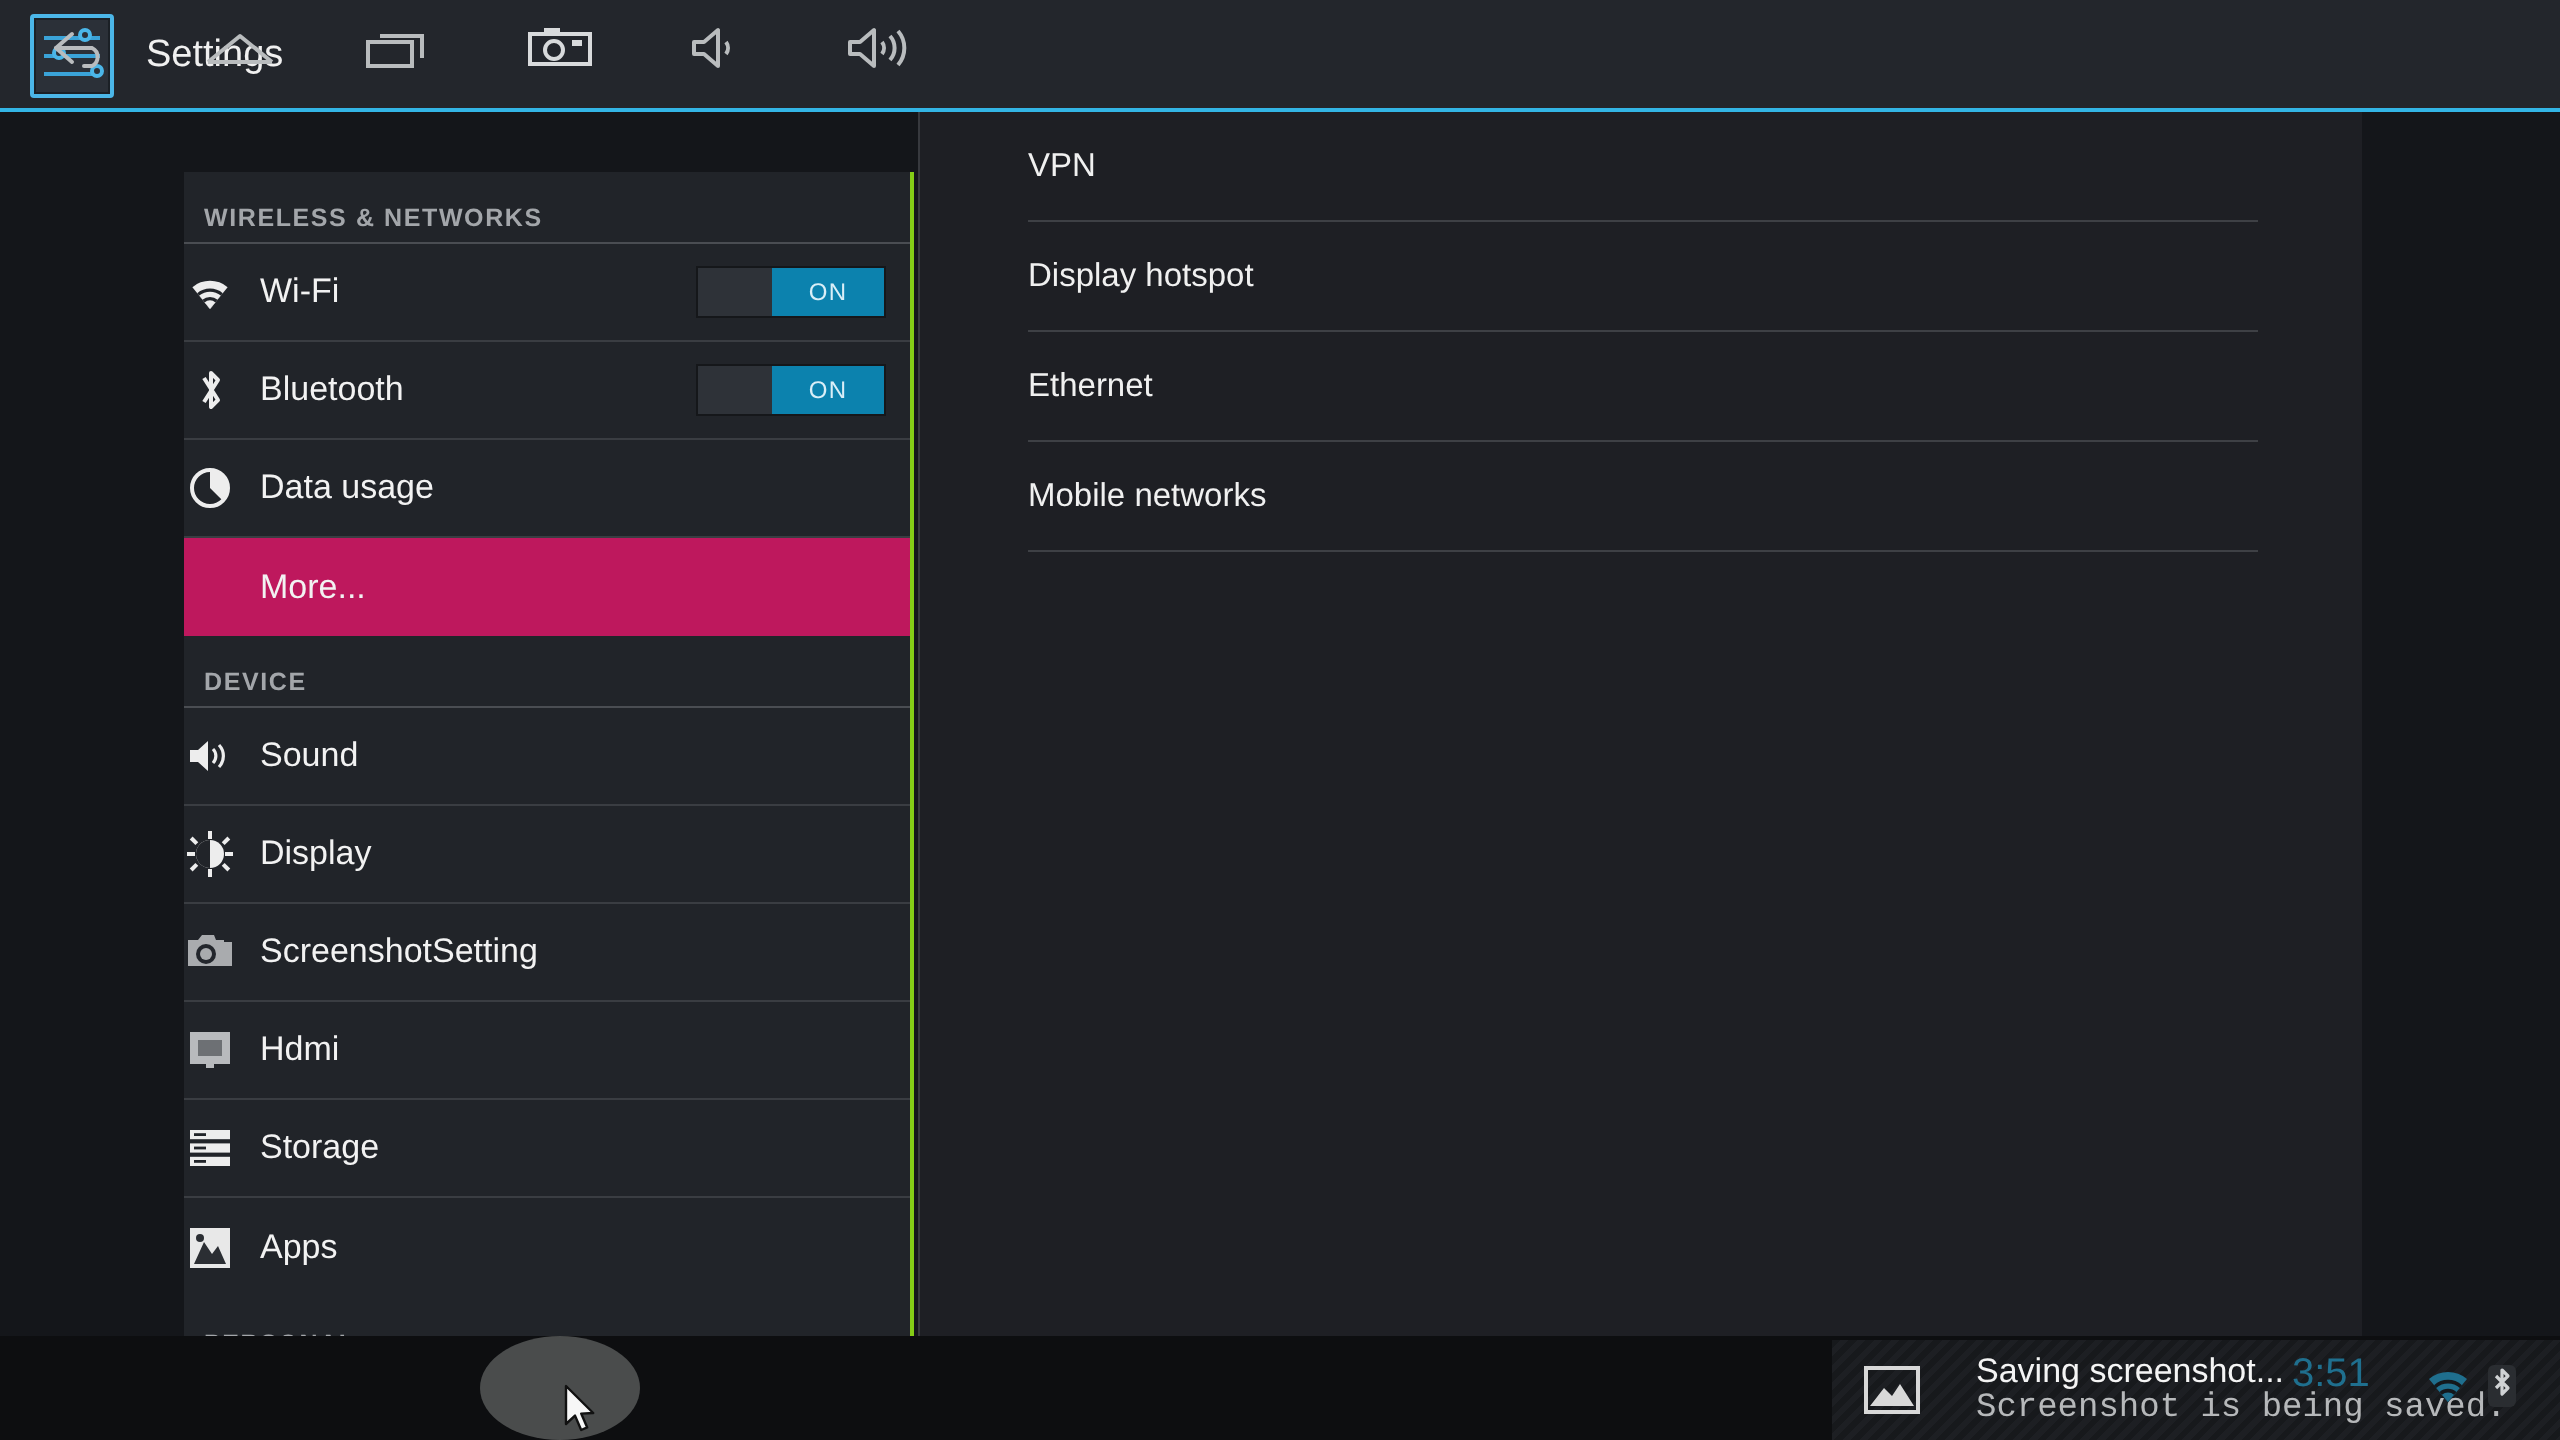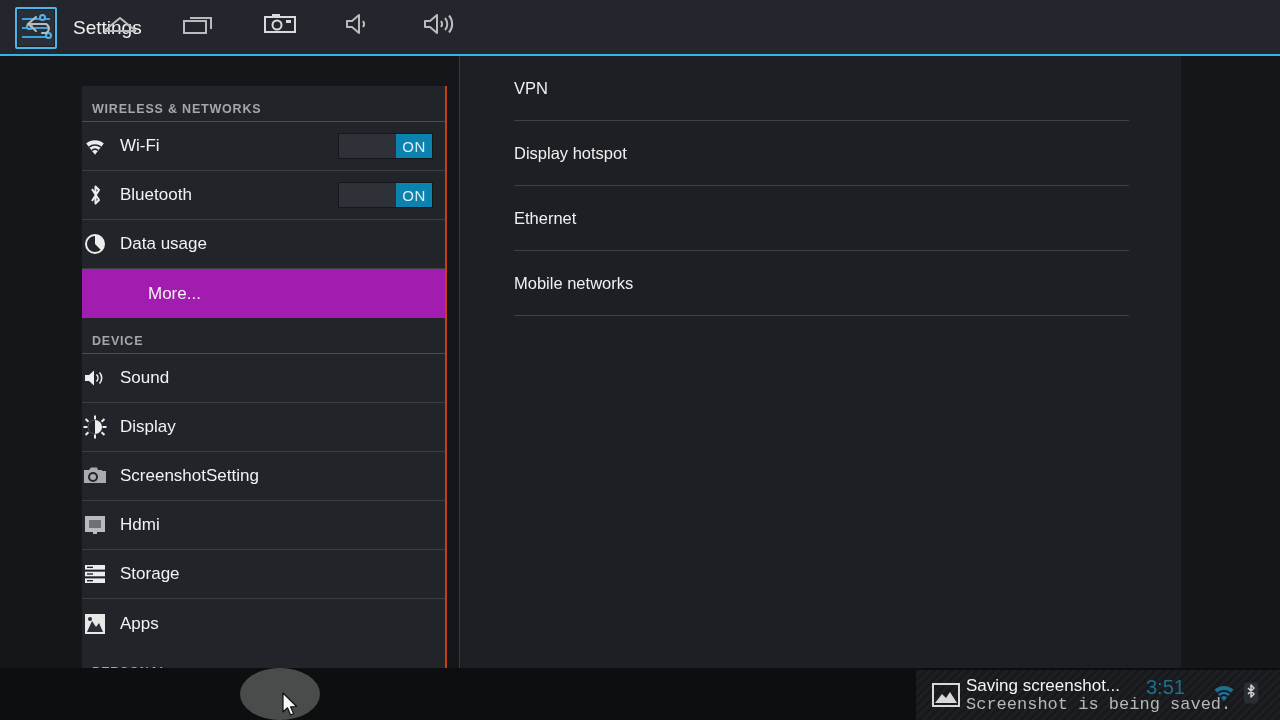--- a/index.html
+++ b/index.html
@@ -41,67 +41,67 @@
   #header-rule {
     position:absolute; left:0; top:54px; width:1280px; height:2px;
     background:#33b5e5;
   }
 
   
   #content { position:absolute; left:0; top:56px; width:1280px; height:612px; }
 
   
   #sidebar {
-    position:absolute; left:82px; top:30px; width:365px; height:582px;
+    position:absolute; left:92px; top:30px; width:365px; height:582px;
     background:#212429;
-    border-right:2px solid #c2410c;
+    border-right:2px solid #84cc16;
   }
   .sec-header {
     height:36px; padding-left:10px;
     display:flex; align-items:flex-end;
     font-size:12.5px; letter-spacing:.8px; font-weight:bold;
     color:#a3a6aa;
     border-bottom:1px solid #4a4d52;
     padding-bottom:5px;
   }
   .sec-header.personal { border-bottom:none; }
   .row {
     height:49px; display:flex; align-items:center;
     border-bottom:1px solid #3a3d42;
     position:relative;
   }
   .row.last { border-bottom:none; }
-  .row.selected { background:#a21caf; border-bottom:none;gap:28px; }
+  .row.selected { background:#be185d; border-bottom:none; }
   .row .ico {
     width:26px; height:26px; margin-right:12px; flex:none;
     display:flex; align-items:center; justify-content:center;
   }
   .row .ico.spacer { }
   .row .label { font-size:17px; color:#f2f2f2; }
   .toggle {
     position:absolute; right:12px; top:11px;
     width:95px; height:26px;
     display:flex; border:1px solid #15171a;
   }
   .toggle .off { flex:1; background:#2e3238; }
   .toggle .on {
-    width:36px; background:#0c82ae;
+    width:56px; background:#0c82ae;
     display:flex; align-items:center; justify-content:center;
-    font-size:15px; color:#d9eef7; letter-spacing:.6px;
+    font-size:12px; color:#d9eef7; letter-spacing:.6px;
   }
 
   
   #panel {
     position:absolute; left:459px; top:0px; width:722px; height:612px;
     background:#1e1f24;
     border-left:1px solid #37393e;
   }
   .pitem {
     margin-left:54px; margin-right:52px;
-    height:65px; display:flex; align-items:center;
+    height:55px; display:flex; align-items:center;
     border-bottom:1px solid #3e4045;
     font-size:16.5px; color:#f0f0f0;
   }
 
   
   #navbar {
     position:absolute; left:0; top:668px; width:1280px; height:52px;
     background:#0d0e10;
   }
   .navbtn {
@@ -121,21 +121,21 @@
     background:
       repeating-linear-gradient(135deg,
         #17191c 0px, #17191c 3px, #1d1f23 3px, #1d1f23 6px);
     display:flex; align-items:center;
     overflow:hidden;
   }
   #notif-icon {
     width:28px; height:24px; margin-left:16px; flex:none;
     border:2px solid #d8d8d8; position:relative;
   }
-  #notif-text { margin-left:6px; line-height:1.05; }
+  #notif-text { margin-left:28px; line-height:1.05; }
   #notif-title { font-size:17px; color:#f4f4f4; }
   #notif-sub { font-size:17px; color:#b6b8ba; margin-top:1px;font-family:Liberation Mono, monospace; }
   #clock {
     position:absolute; left:1146px; top:676px;
     font-size:20px; color:#1f6f8e; letter-spacing:0px;
   }
   #wifi-status { position:absolute; left:1212px; top:684px; }
   #bt-status { position:absolute; left:1243px; top:682px; }
 </style>
 </head>

